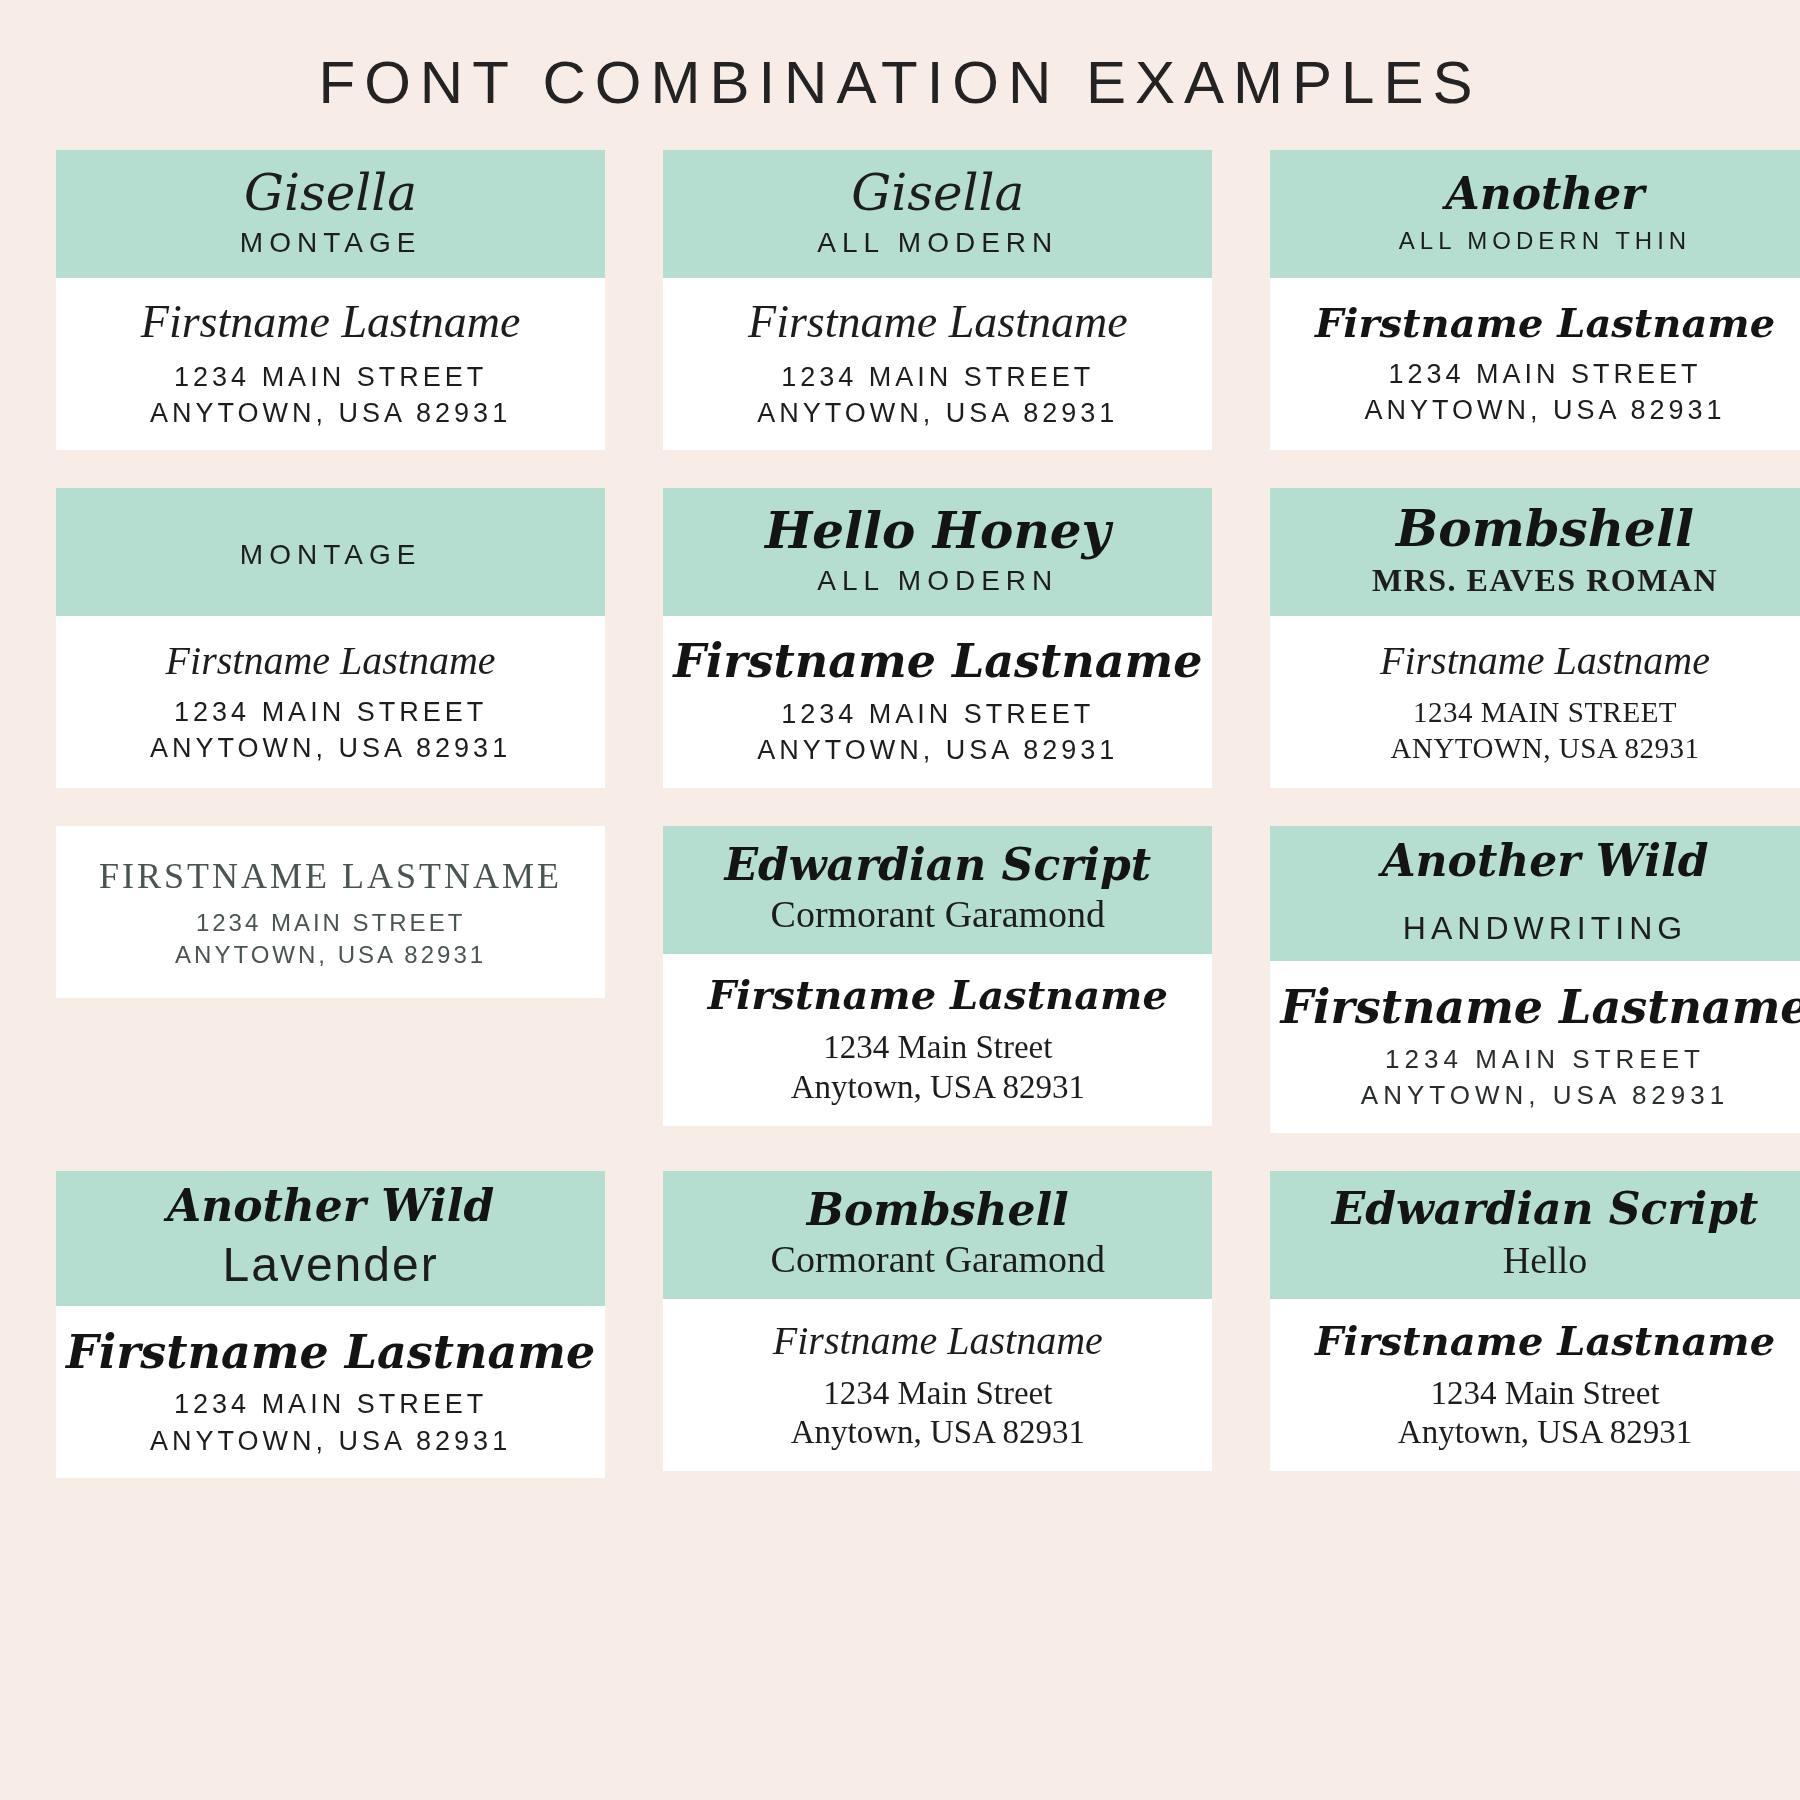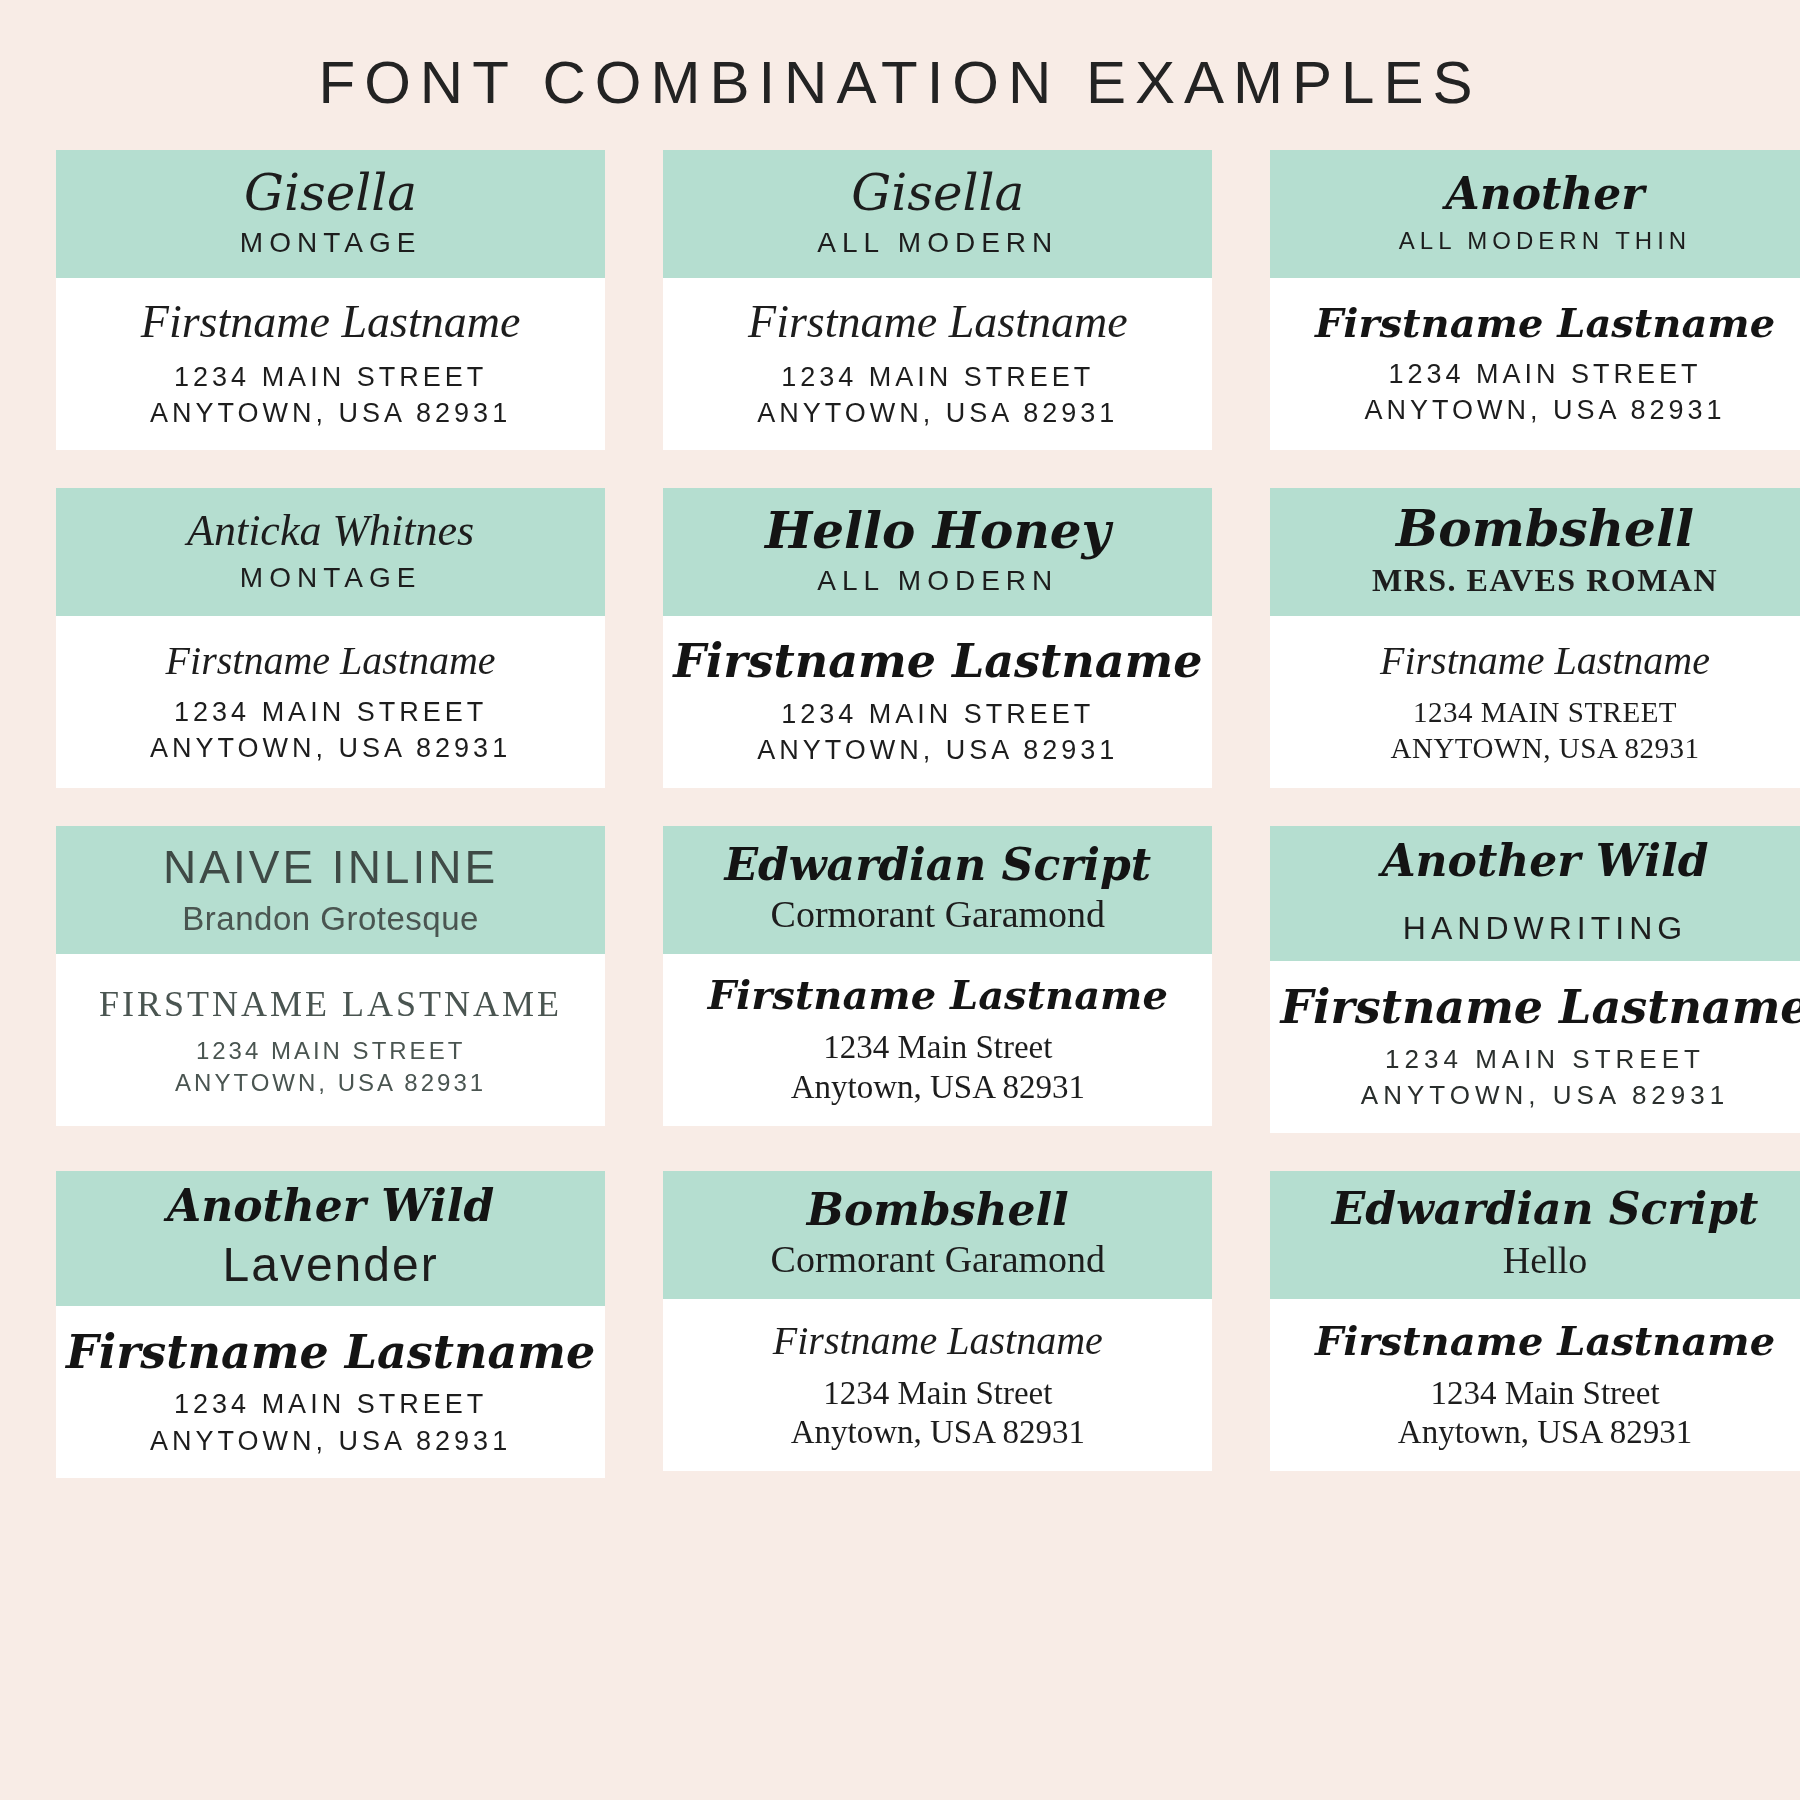--- a/index.html
+++ b/index.html
@@ -231,21 +231,20 @@
       </div>
       <div class="card-body">
         <div class="script-bold name-script-sm">Firstname Lastname</div>
         <div class="addr-wide">1234 MAIN STREET</div>
         <div class="addr-wide">ANYTOWN, USA 82931</div>
       </div>
     </div>
 
     <div class="card">
       <div class="card-head">
-        <div class="script-fine h-script-md">Anticka Whitnes</div>
         <div class="sans-wide h-sub-wide">MONTAGE</div>
       </div>
       <div class="card-body">
         <div class="script-fine name-script-sm">Firstname Lastname</div>
         <div class="addr-wide">1234 MAIN STREET</div>
         <div class="addr-wide">ANYTOWN, USA 82931</div>
       </div>
     </div>
 
     <div class="card">
@@ -266,24 +265,20 @@
         <div class="serif-caps h-sub-serif">MRS. EAVES ROMAN</div>
       </div>
       <div class="card-body">
         <div class="script-fine name-script-sm">Firstname Lastname</div>
         <div class="addr-serif-caps">1234 MAIN STREET</div>
         <div class="addr-serif-caps">ANYTOWN, USA 82931</div>
       </div>
     </div>
 
     <div class="card">
-      <div class="card-head">
-        <div class="h-inline">NAIVE INLINE</div>
-        <div class="h-grotesque">Brandon Grotesque</div>
-      </div>
       <div class="card-body">
         <div class="name-caps-serif">FIRSTNAME LASTNAME</div>
         <div class="addr-wide-sm">1234 MAIN STREET</div>
         <div class="addr-wide-sm">ANYTOWN, USA 82931</div>
       </div>
     </div>
 
     <div class="card">
       <div class="card-head">
         <div class="script-bold h-script-md">Edwardian Script</div>

